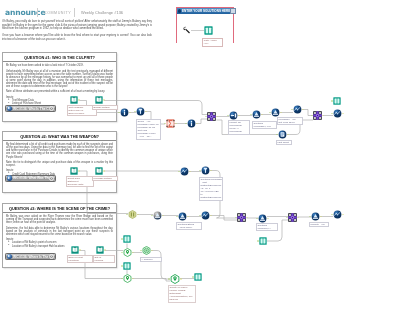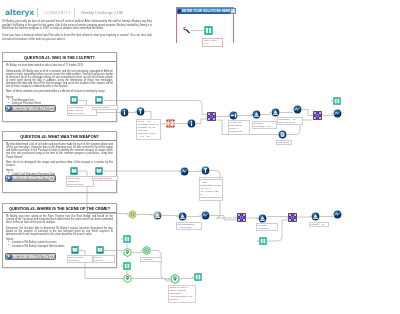--- a/index.html
+++ b/index.html
@@ -86,21 +86,21 @@
   .anchor{position:absolute;width:1.8px;height:1.6px;}
   .ain{background:#9fc95e;opacity:.45;}
   .aout{background:#d3d872;opacity:.45;}
 
 </style>
 </head>
 <body>
 
 <div id="root">
 
-  <div class="brand">alteryx</div>
+  <div class="brand">announce</div>
   <div class="hdr-sep" style="left:37px;top:8px;height:9px;"></div>
   <div class="hdr-txt" style="left:44px;top:10.5px;">COMMUNITY</div>
   <div class="hdr-sep" style="left:74px;top:8px;height:9px;"></div>
   <div class="hdr-title" style="left:81px;top:10.2px;">Weekly Challenge #136</div>
 
   <div class="intro" style="left:2px;top:20px;width:150px;">
     <p>Oh Bailey, you really do love to put yourself into all sorts of pickles! After unfortunately the staff at Jimmy's Bakery say they wouldn't let Bailey in the gym for the game club &amp; the pizza of poison jumping grand purpose; Bailey created by Jimmy's is filled from the kitchen program in 1932, to help us deduce who committed the deed.</p>
     <p>Once you have a browser where you'll be able to know the final where to start your mystery is correct! You can also look into two of a browser of the tools as you can solve it.</p>
   </div>
 

